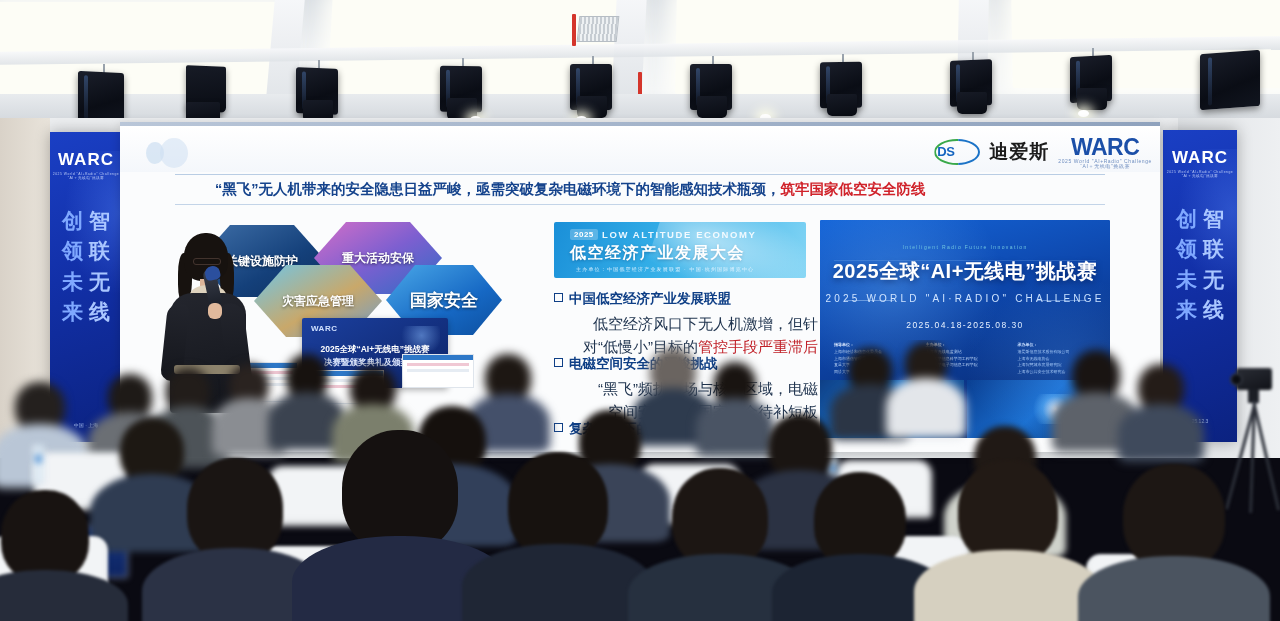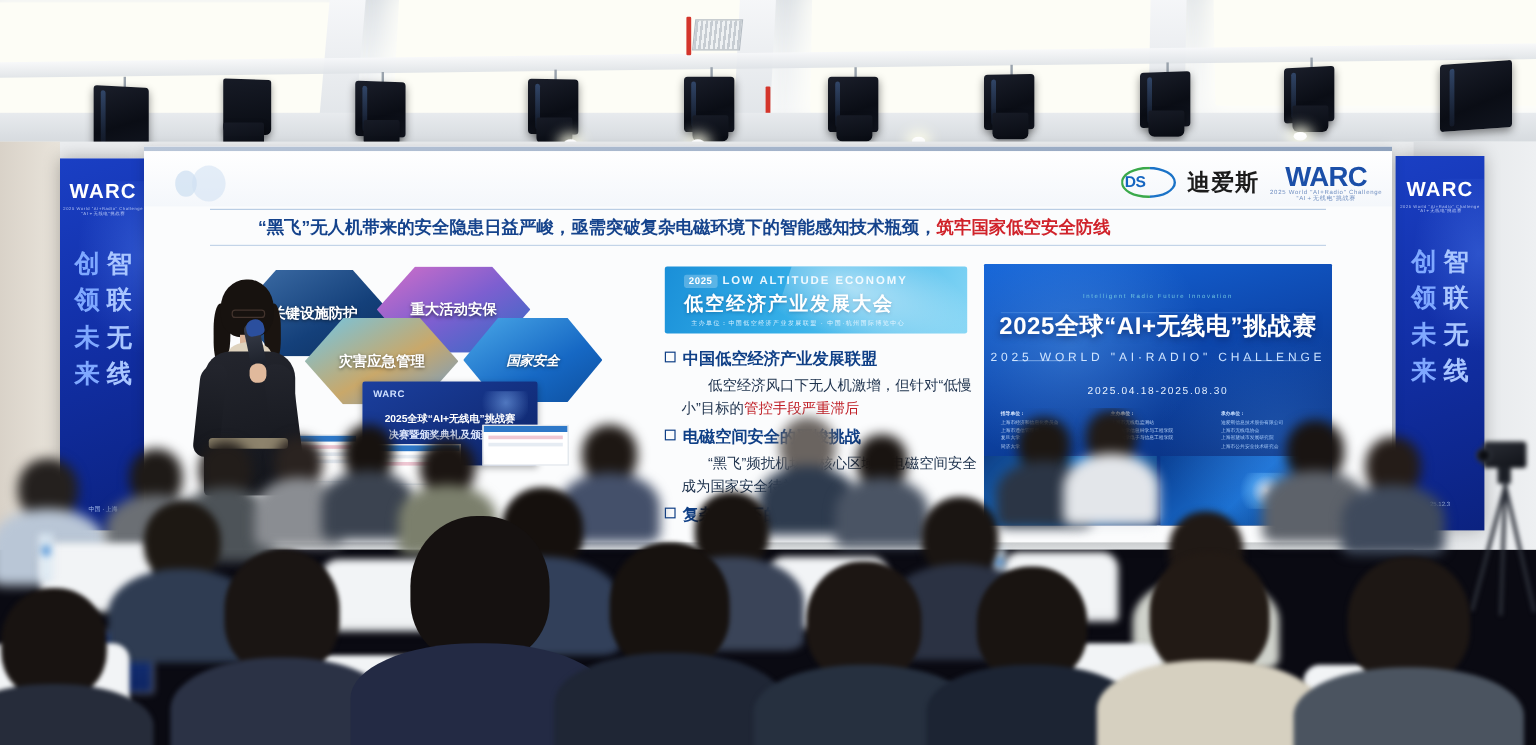--- a/index.html
+++ b/index.html
@@ -120,21 +120,21 @@
               background:rgba(255,255,255,.25); padding:1px 4px; border-radius:2px; letter-spacing:.5px; }
   .lae-en { position:absolute; left:48px; top:7px; font-size:9.5px; font-weight:bold; color:#eaf7ff;
             letter-spacing:1.6px; }
   .lae-cn { position:absolute; left:16px; top:21px; font-size:16px; font-weight:bold; color:#fff;
             letter-spacing:1.5px; text-shadow:0 1px 3px rgba(0,60,110,.45); }
   .lae-fine { position:absolute; left:22px; top:44px; font-size:5px; color:#d8f0ff; letter-spacing:1.2px; }
 
   .bullet { position:absolute; font-size:13.5px; font-weight:bold; color:#0f3f86; white-space:nowrap; }
   .bullet .bx { display:inline-block; width:9px; height:9px; border:1.6px solid #0f3f86;
                 margin-right:6px; vertical-align:1px; }
-  .para { position:absolute; font-size:12px; color:#20344f; line-height:1.55; width:250px; }
+  .para { position:absolute; font-size:15px; color:#20344f; line-height:1.55; width:250px;text-align:right; }
   .para .hl { color:#c02028; }
 
   
   .poster { position:absolute; overflow:hidden; border-radius:1px;
             background:linear-gradient(165deg,#1565d8 0%,#0d46ab 40%,#0a3180 75%,#07265f 100%); }
   .poster::before { content:""; position:absolute; left:-20%; top:-25%; width:90%; height:110%;
                     background:radial-gradient(ellipse at 50% 50%, rgba(120,190,255,.3), transparent 60%);
                     transform:rotate(-20deg); }
   .poster::after { content:""; position:absolute; right:-25%; bottom:-10%; width:80%; height:90%;
                    background:radial-gradient(ellipse at 50% 50%, rgba(80,160,255,.25), transparent 62%); }
@@ -375,21 +375,21 @@
     <div class="hex h1" style="left:78px;top:103px;width:128px;height:72px;">
       <span>关键设施防护</span>
     </div>
     <div class="hex h2" style="left:194px;top:100px;width:128px;height:72px;">
       <span style="font-size:12px;">重大活动安保</span>
     </div>
     <div class="hex h3" style="left:134px;top:143px;width:128px;height:72px;">
       <span>灾害应急管理</span>
     </div>
     <div class="hex h4" style="left:266px;top:143px;width:116px;height:70px;">
-      <span style="font-size:11px;font-style:italic;">国家安全</span>
+      <span style="font-size:17px;">国家安全</span>
     </div>
 
     <div class="sidecard" style="left:182px;top:196px;width:146px;height:70px;">
       <div class="sc-dots"></div>
       <div class="sc-warc">WARC</div>
       <div class="sc-l1">2025全球“AI+无线电”挑战赛</div>
       <div class="sc-l2">决赛暨颁奖典礼及颁奖仪式</div>
     </div>
 
     <div class="mini-ui" style="left:104px;top:240px;width:74px;height:40px;">

